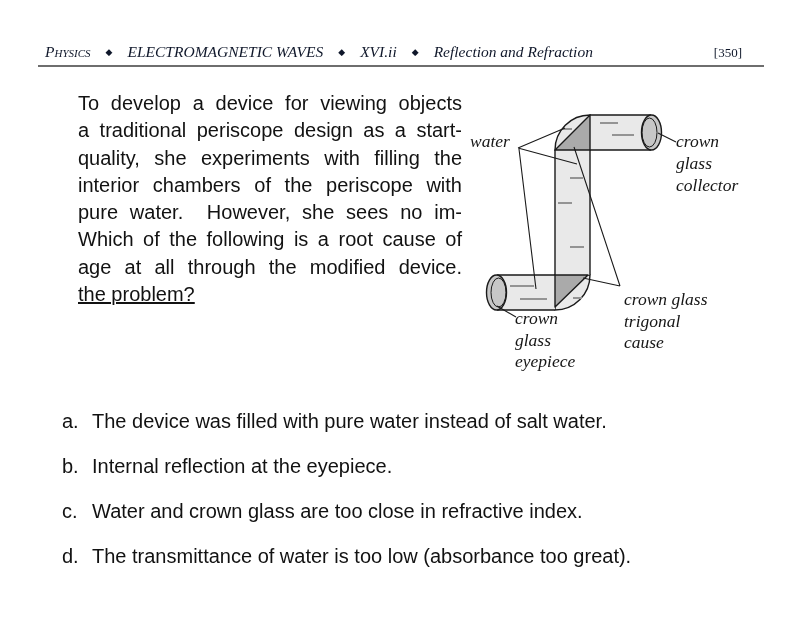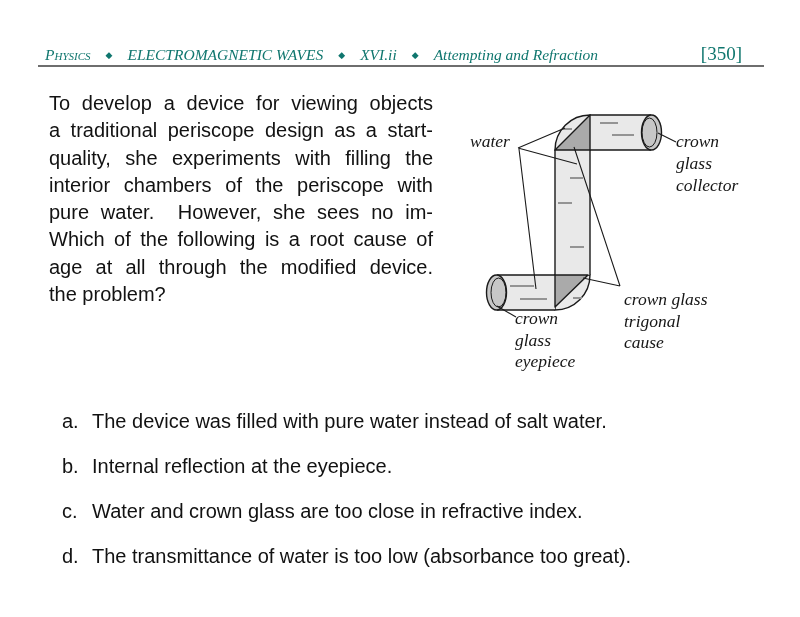--- a/index.html
+++ b/index.html
@@ -15,61 +15,62 @@
 
   
   .header-bar {
     position: absolute;
     left: 45px; right: 58px; top: 43px;
     display: flex;
     align-items: baseline;
     font-family: "Liberation Serif", serif;
     font-style: italic;
     font-size: 15.5px;
-    color: #0f766e;
+    color: #0f172a;
     white-space: nowrap;
   }
   .hdr-course { font-variant: small-caps; }
   .hdr-sep {
     font-style: normal;
     font-size: 9px;
     margin: 0 15px;
     position: relative;
     top: -2px;
   }
   .hdr-page {
     margin-left: auto;
     font-style: normal;
-    font-size: 19px;
+    font-size: 13px;
   }
   .header-rule {
     position: absolute;
     left: 38px; top: 65px;
     width: 726px; height: 2px;
     background: #6e6e6e;
   }
 
   
   .question {
     position: absolute;
-    left: 49px; top: 90px;
+    left: 78px; top: 90px;
     width: 384px;
     font-size: 20px;
     line-height: 27.3px;
     color: #121212;
   }
   .q-line {
     text-align: justify;
     text-align-last: justify;
     white-space: pre-wrap;
   }
   .q-line-last {
     text-align: left;
     text-align-last: left;
     white-space: pre-wrap;
+    text-decoration: underline;
   }
 
   
   .diagram-svg { position: absolute; left: 460px; top: 85px; }
   .diagram-label {
     position: absolute;
     font-family: "Liberation Serif", serif;
     font-style: italic;
     font-size: 17.5px;
     color: #161616;
@@ -102,21 +103,21 @@
 
 <div id="page">
 
   <div class="header-bar">
     <span class="hdr-course">Physics</span>
     <span class="hdr-sep">◆</span>
     <span class="hdr-unit">ELECTROMAGNETIC WAVES</span>
     <span class="hdr-sep">◆</span>
     <span class="hdr-section">XVI.ii</span>
     <span class="hdr-sep">◆</span>
-    <span class="hdr-topic">Attempting and Refraction</span>
+    <span class="hdr-topic">Reflection and Refraction</span>
     <span class="hdr-page">[350]</span>
   </div>
   <div class="header-rule"></div>
 
   <div class="question">
     <div class="q-line">To develop a device for viewing objects</div>
     <div class="q-line">a traditional periscope design as a start-</div>
     <div class="q-line">quality, she experiments with filling the</div>
     <div class="q-line">interior chambers of the periscope with</div>
     <div class="q-line">pure water.  However, she sees no im-</div>

